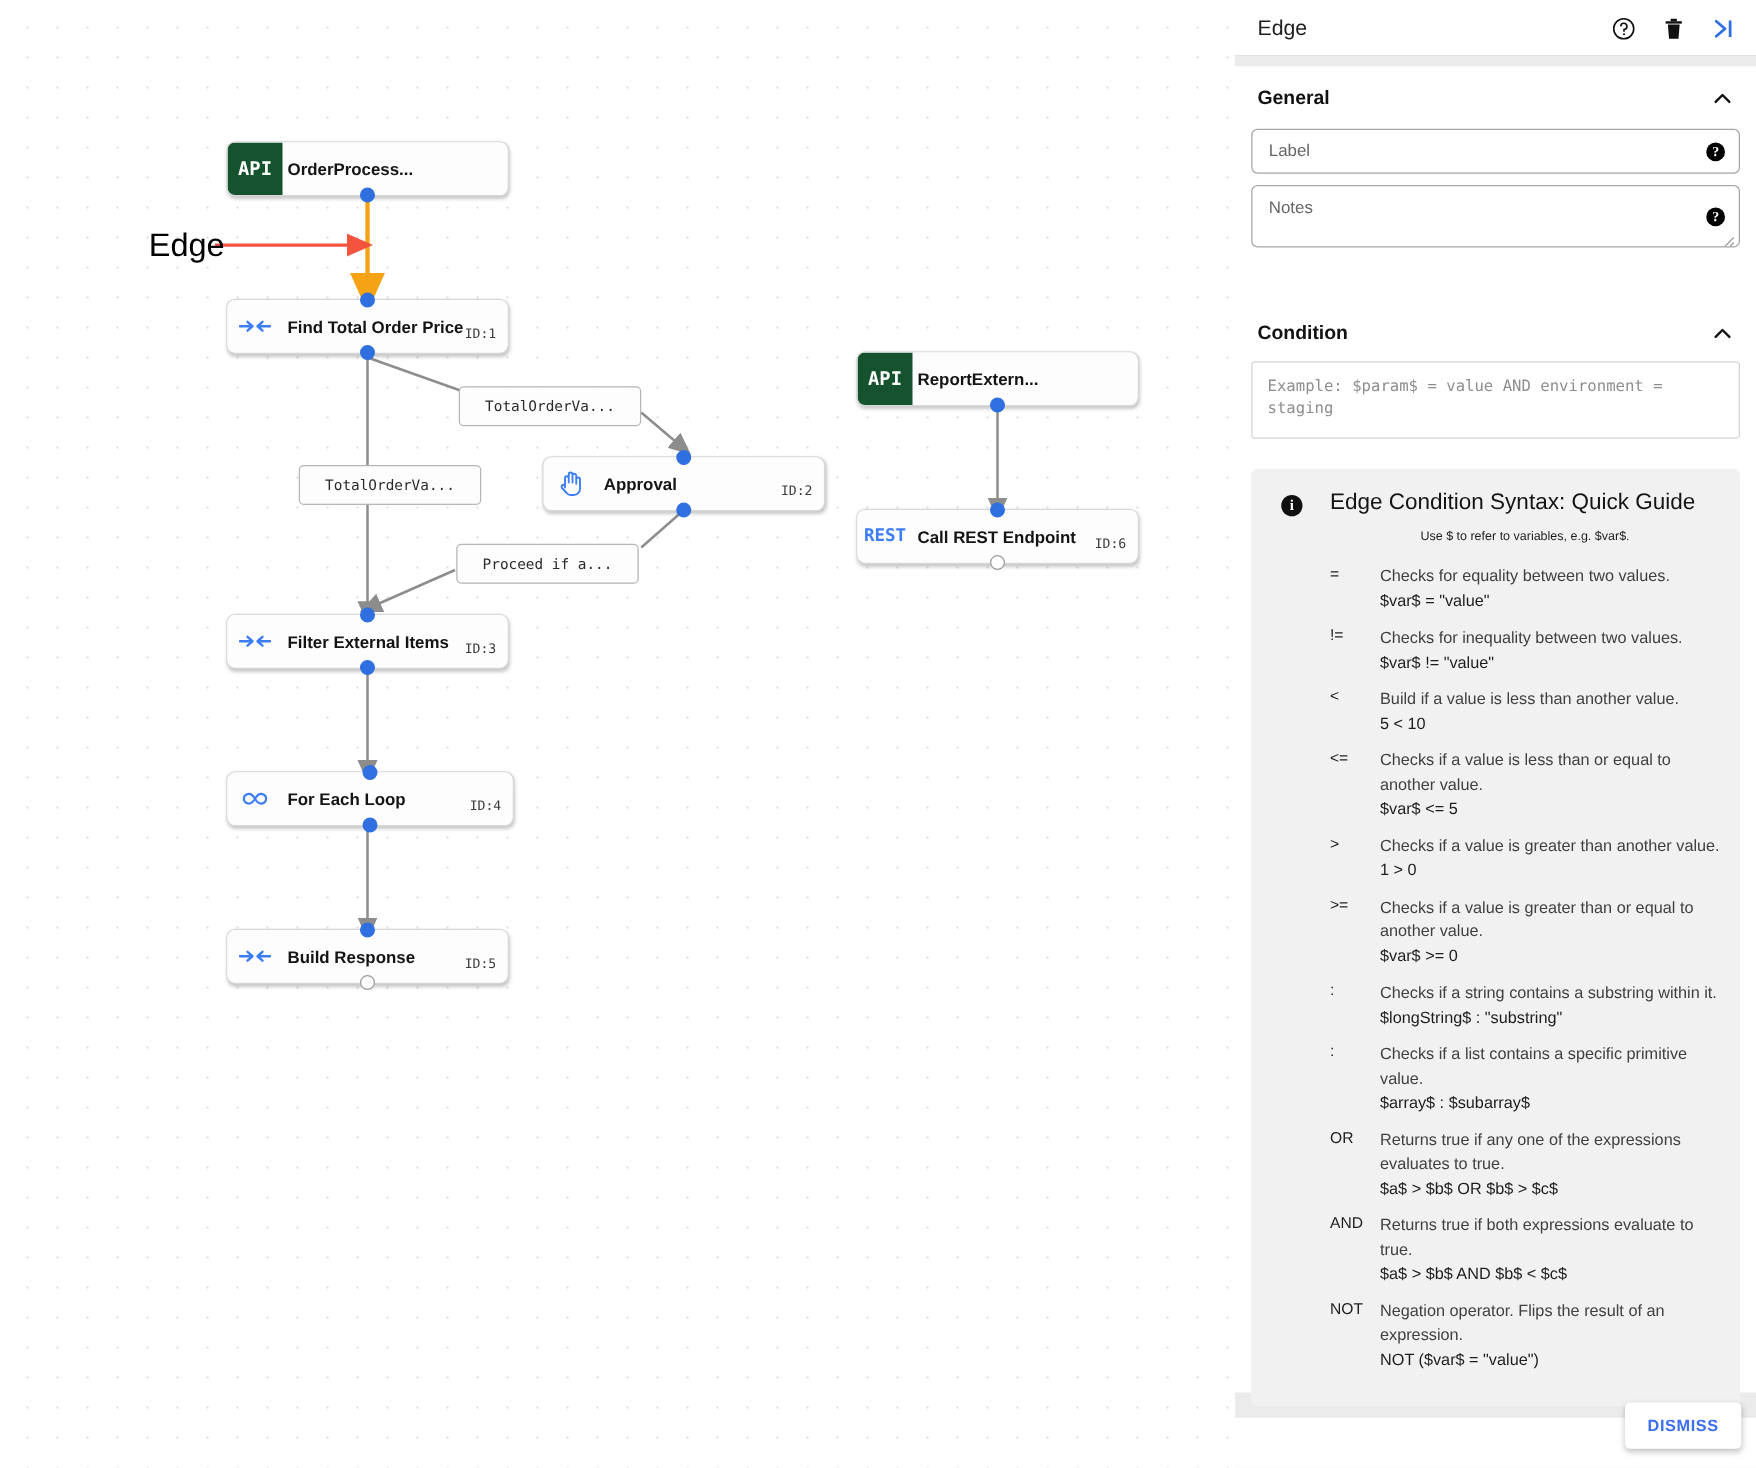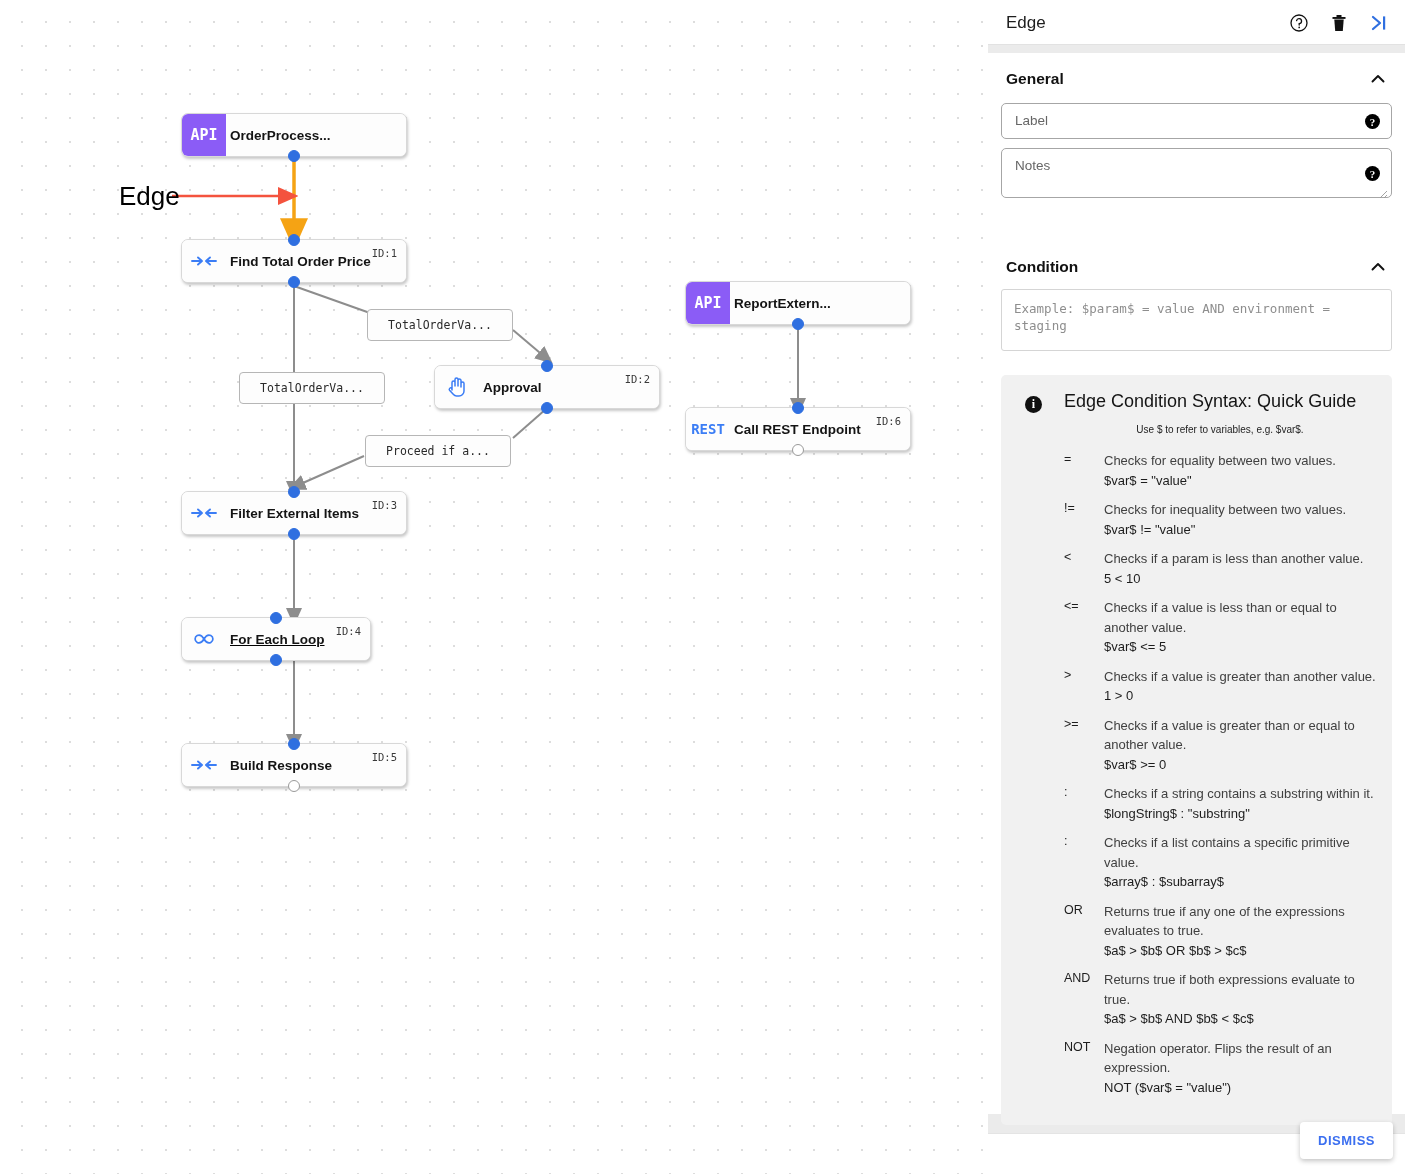--- a/index.html
+++ b/index.html
@@ -37,36 +37,36 @@
   }
   .node-inner {
     display: flex; align-items: center; width: 100%; height: 100%;
     border-radius: 6px; overflow: hidden; background: #fdfdfd;
   }
   .node-icon {
     width: 44px; min-width: 44px; height: 100%;
     display: flex; align-items: center; justify-content: center;
   }
   .node-icon.api {
-    background: #8b5cf6;
+    background: #14532d;
     color: #fff;
     font-family: "DejaVu Sans Mono", monospace;
     font-size: 15px; font-weight: bold; letter-spacing: 0px;
   }
   .node-icon.rest {
     color: #3b7df5;
     font-family: "DejaVu Sans Mono", monospace;
     font-size: 14px; font-weight: bold;
   }
   .node-title {
     font-size: 13.5px; font-weight: bold; color: #141414;
     padding-left: 4px; white-space: nowrap;
   }
   .node-id {
-    position: absolute; right: 9px; top: 7px;
+    position: absolute; right: 9px; top: 21px;
     font-family: "DejaVu Sans Mono", monospace;
     font-size: 10.5px; color: #3a3a3a;
   }
   .port {
     position: absolute; left: 50%; transform: translate(-50%,-50%);
     width: 12px; height: 12px; border-radius: 50%;
     background: #2f6fe0; border: 1px solid #2f6fe0;
   }
   .port.top { top: 0; }
   .port.bottom { top: 100%; }
@@ -290,21 +290,21 @@
             <path d="M25,8 L16,8 M19,4.5 L15,8 L19,11.5" stroke="#3b7df5" stroke-width="1.9" fill="none" stroke-linecap="round" stroke-linejoin="round"></path>
           </svg>
         </div>
         <div class="node-title">Filter External Items</div>
       </div>
       <div class="node-id">ID:3</div>
       <div class="port top"></div>
       <div class="port bottom"></div>
     </div>
 
-    <div class="node" style="left:181px; top:617px; width:190px; height:44px;text-decoration:underline;">
+    <div class="node" style="left:181px; top:617px; width:230px; height:44px;">
       <div class="node-inner">
         <div class="node-icon">
           <svg width="26" height="16" viewBox="0 0 26 16">
             <path d="M13,8 C10.5,3.8 8.2,3.6 6.2,4.6 C3.4,6 3.4,10 6.2,11.4 C8.2,12.4 10.5,12.2 13,8 C15.5,3.8 17.8,3.6 19.8,4.6 C22.6,6 22.6,10 19.8,11.4 C17.8,12.4 15.5,12.2 13,8 z" fill="none" stroke="#3b7df5" stroke-width="1.7"></path>
           </svg>
         </div>
         <div class="node-title">For Each Loop</div>
       </div>
       <div class="node-id">ID:4</div>
       <div class="port top"></div>
@@ -433,21 +433,21 @@
               <div class="op-row">
                 <div class="op-key">!=</div>
                 <div style="flex: 1 1 0%;">
                   <div class="op-desc">Checks for inequality between two values.</div>
                   <div class="op-ex">$var$ != "value"</div>
                 </div>
               </div>
               <div class="op-row">
                 <div class="op-key">&lt;</div>
                 <div style="flex: 1 1 0%;">
-                  <div class="op-desc">Checks if a param is less than another value.</div>
+                  <div class="op-desc">Build if a value is less than another value.</div>
                   <div class="op-ex">5 &lt; 10</div>
                 </div>
               </div>
               <div class="op-row">
                 <div class="op-key">&lt;=</div>
                 <div style="flex: 1 1 0%;">
                   <div class="op-desc">Checks if a value is less than or equal to another value.</div>
                   <div class="op-ex">$var$ &lt;= 5</div>
                 </div>
               </div>

